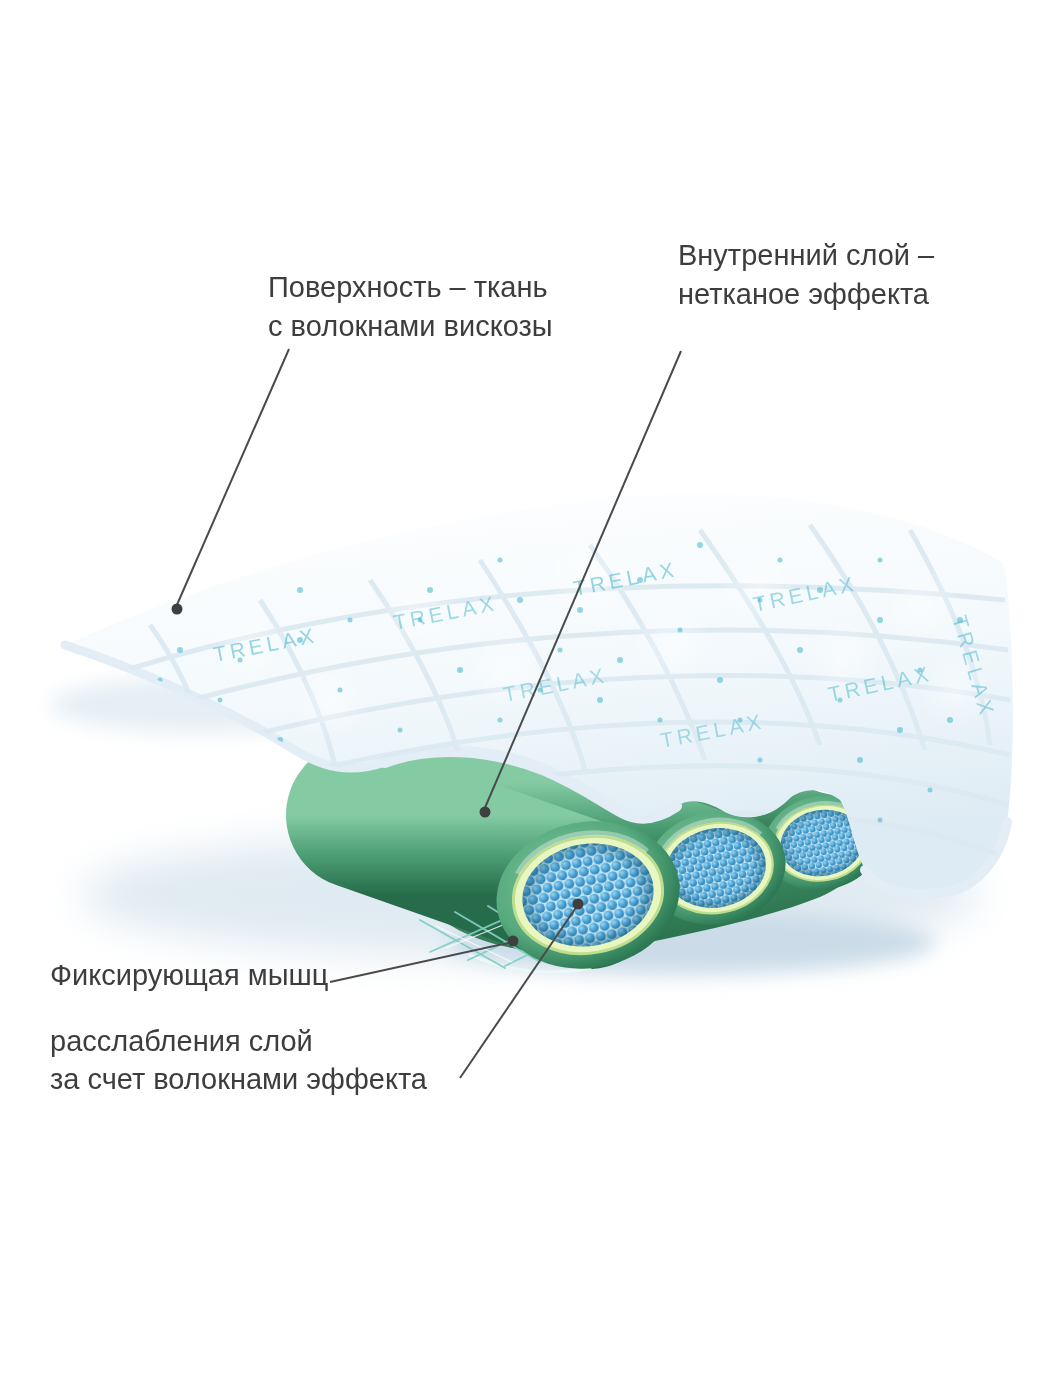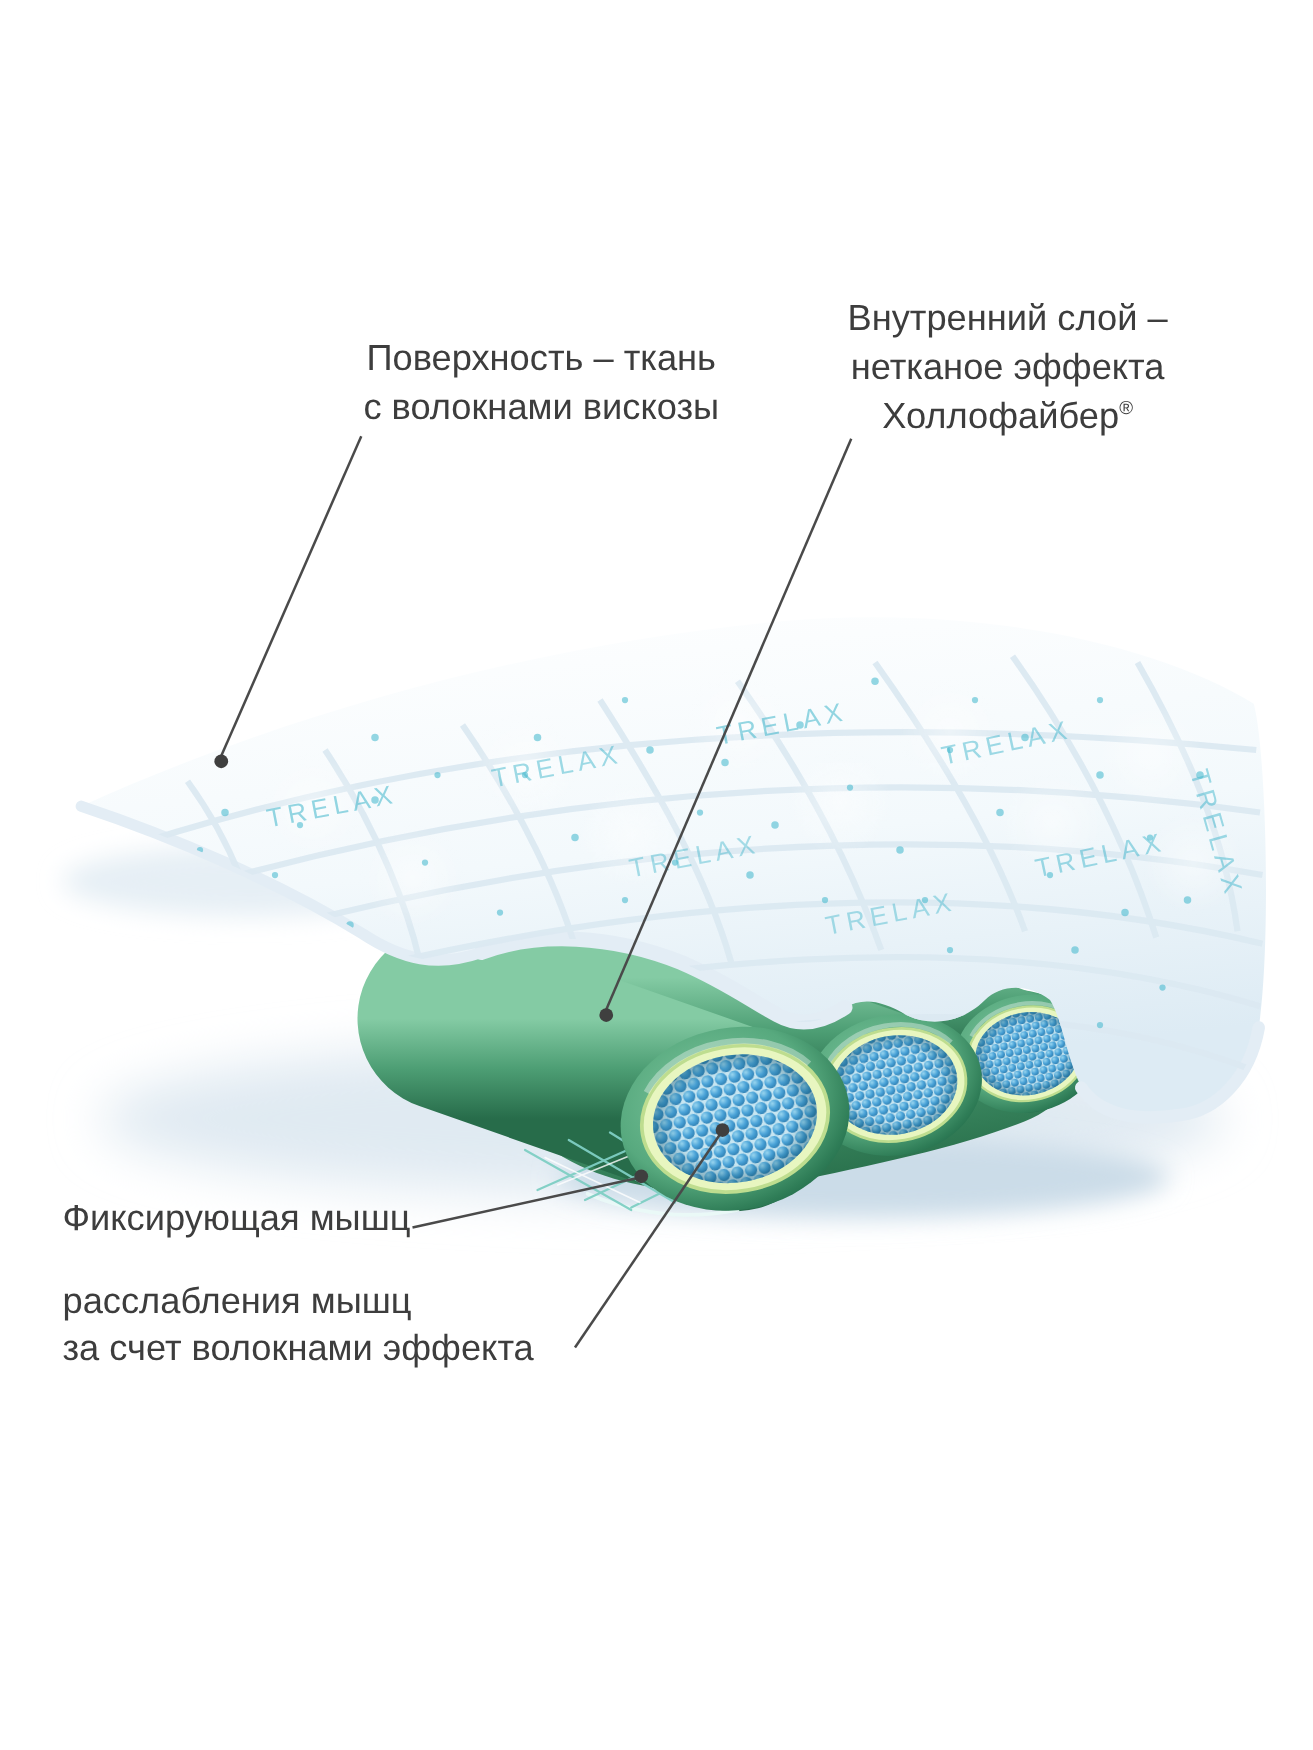--- a/index.html
+++ b/index.html
@@ -12,21 +12,21 @@
   }
   .stage svg{position:absolute;left:0;top:0;}
   .label{
     position:absolute;
     color:#3d3d3d;
     font-size:29px;
     line-height:39px;
     font-weight:400;
     white-space:nowrap;
   }
-  .label.center{text-align:center;}
+  .label.center{text-align:left;}
   .reg{font-size:15px;vertical-align:super;line-height:0;}
   .svg-text{font-family:"Liberation Sans", sans-serif;}
 </style>
 </head>
 <body>
 
 <div class="stage">
 
   <svg width="1050" height="1400" viewBox="0 0 1050 1400">
     <defs>
@@ -243,30 +243,27 @@
       <circle cx="513" cy="941" r="5.5"></circle>
       <circle cx="578" cy="904" r="5.5"></circle>
     </g>
   </svg>
 
   <div class="label center" style="left:268px;top:268px;width:330px;">
     <div>Поверхность – ткань</div>
     <div>с волокнами вискозы</div>
   </div>
 
-  <div class="label" style="left:678px;top:236px;text-align:center;">
+  <div class="label" style="left:678px;top:236px;">
     <div>Внутренний слой –</div>
     <div>нетканое эффекта</div>
-    <div>
-      <span>Холлофайбер</span><sup class="reg">®</sup>
-    </div>
   </div>
 
   <div class="label" style="left:50px;top:956px;">
     <div>Фиксирующая мышц</div>
   </div>
 
   <div class="label" style="left:50px;top:1022px;line-height:38px;">
-    <div>расслабления мышц</div>
+    <div>расслабления слой</div>
     <div>за счет волокнами эффекта</div>
   </div>
 
 </div>
 
 </body></html>

